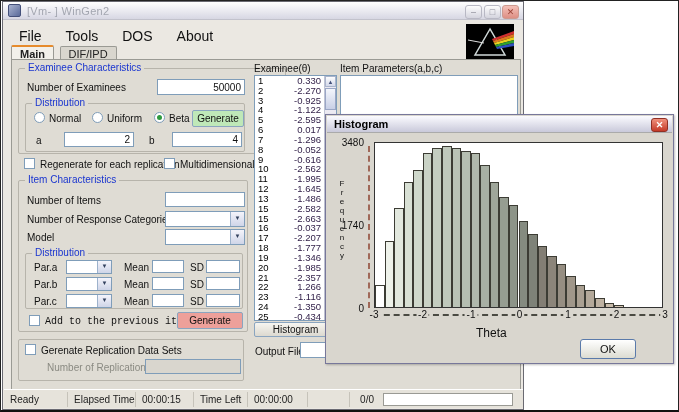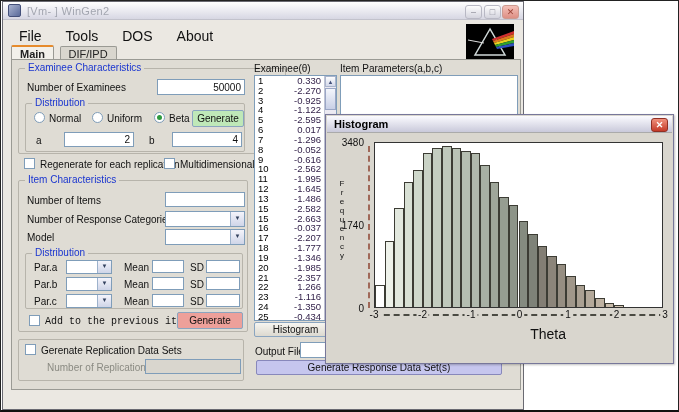--- a/index.html
+++ b/index.html
@@ -92,21 +92,21 @@
                background:#fff; border:1px solid #333; }
   .bar { position:absolute; bottom:0; border:1px solid #3c3c34; border-bottom:none; }
   #ylabel { position:absolute; left:12px; top:64px; font-size:8px; color:#111; line-height:9px; text-align:center; width:8px; }
   .ytick { position:absolute; font-size:10px; color:#111; width:34px; text-align:right; }
   #yaxis-line { position:absolute; left:42px; top:31px; height:162px; width:0;
                 border-left:2px dashed #a06858; }
   #xaxis-line { position:absolute; left:48px; top:199px; width:291px; height:0;
                 border-top:2px dashed #4a4a42; }
   .xtick { position:absolute; top:194px; transform:translateX(-50%); background:#d9d6ce;
            font-size:10px; color:#111; padding:0 2px; }
-  #xaxis-title { position:absolute; left:150px; top:211px; width:90px; text-align:right; font-size:14px; color:#111; }
+  #xaxis-title { position:absolute; left:150px; top:211px; width:90px; text-align:left; font-size:12px; color:#111; }
   #ok-button { position:absolute; left:254px; top:224px; width:56px; height:20px;
                background:linear-gradient(#ffffff,#dcdcd2); border:1px solid #5a7aaa; border-radius:3px;
                font-size:11px; text-align:center; line-height:18px; color:#111; }
 
   svg { display:block; }
 </style>
 </head>
 <body>
 
 <div id="screen">
@@ -260,26 +260,35 @@
           <div class="sbtn" style="top:0;">▲</div>
           <div id="xthumb"></div>
           <div class="sbtn" style="bottom:0;">▼</div>
         </div>
       </div>
       <div class="btn" style="left:242px;top:262px;width:83px;height:15px;line-height:14px;">Histogram</div>
 
       <span class="lbl" style="left:243px;top:286px;">Output File</span>
       <input class="txt left" style="left: 288px; top: 282px; width: 36px; height: 16px;">
 
-      <div class="btn" style="left:244px;top:300px;width:246px;height:15px;line-height:14px;background:#c6c6ee;border-color:#8888bb;">Generate Response Data Set(s)</div>
 
       <span class="lbl" style="left:328px;top:3px;">Item Parameters(a,b,c)</span>
       <div style="position:absolute;left:328px;top:15px;width:178px;height:246px;background:#fff;border:1px solid #7f9db9;"></div>
     </div>
 
+    <div id="status-bar">
+      <span class="sb-panel" style="width:64px;">Ready</span>
+      <span class="sb-panel" style="width:68px;">Elapsed Time</span>
+      <span class="sb-panel" style="width:58px;">00:00:15</span>
+      <span class="sb-panel" style="width:54px;">Time Left</span>
+      <span class="sb-panel" style="width:60px;">00:00:00</span>
+      <span class="sb-panel" style="width:42px;"></span>
+      <span class="sb-panel" style="width:30px;text-align:right;border-right:none;">0/0</span>
+      <span id="sb-progress"></span>
+    </div>
   </div>
 
   <div id="hist-window">
     <div id="hist-titlebar">
       <span id="hist-title">Histogram</span>
       <div id="hist-close">✕</div>
     </div>
 
     <div id="ylabel">
         <div>F</div>
@@ -333,15 +342,16 @@
         <span class="xtick" style="left: 48px;">-3</span>
         <span class="xtick" style="left: 96.5px;">-2</span>
         <span class="xtick" style="left: 145px;">-1</span>
         <span class="xtick" style="left: 193.5px;">0</span>
         <span class="xtick" style="left: 242px;">1</span>
         <span class="xtick" style="left: 290.5px;">2</span>
         <span class="xtick" style="left: 339px;">3</span>
       </div>
     <div id="xaxis-title">Theta</div>
 
+    <div id="ok-button">OK</div>
   </div>
 
 </div>
 
 </body></html>

